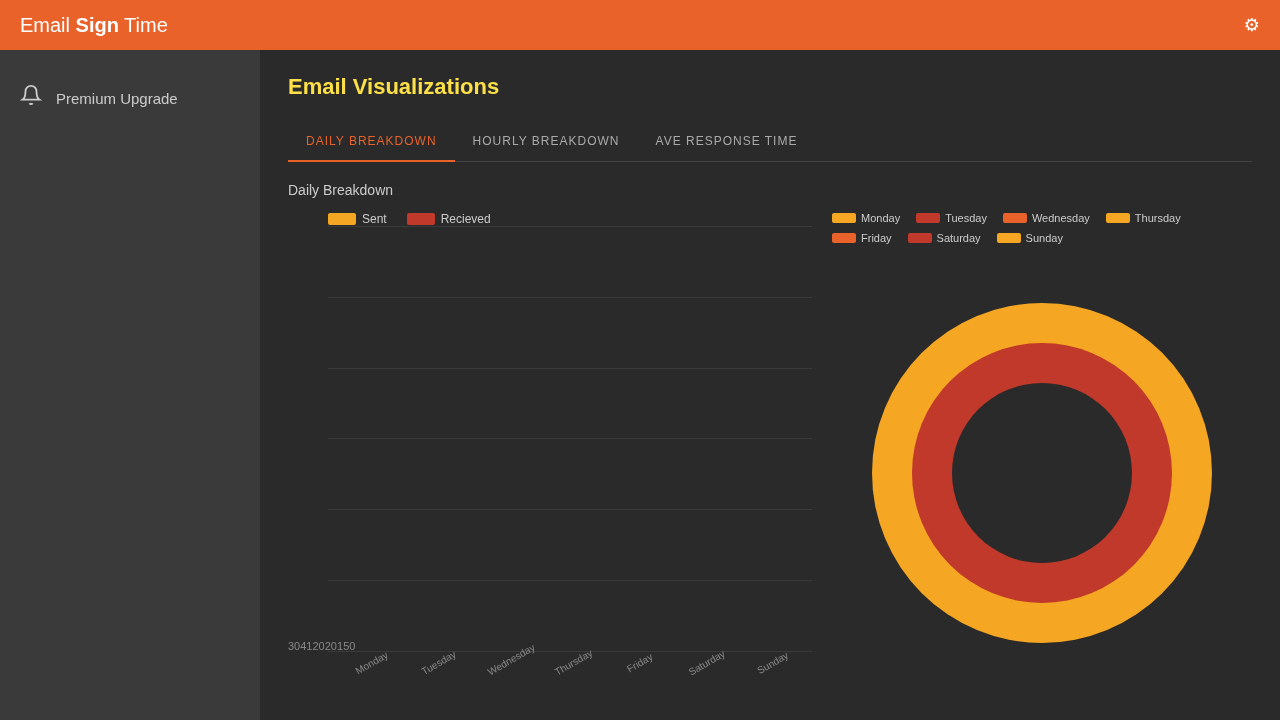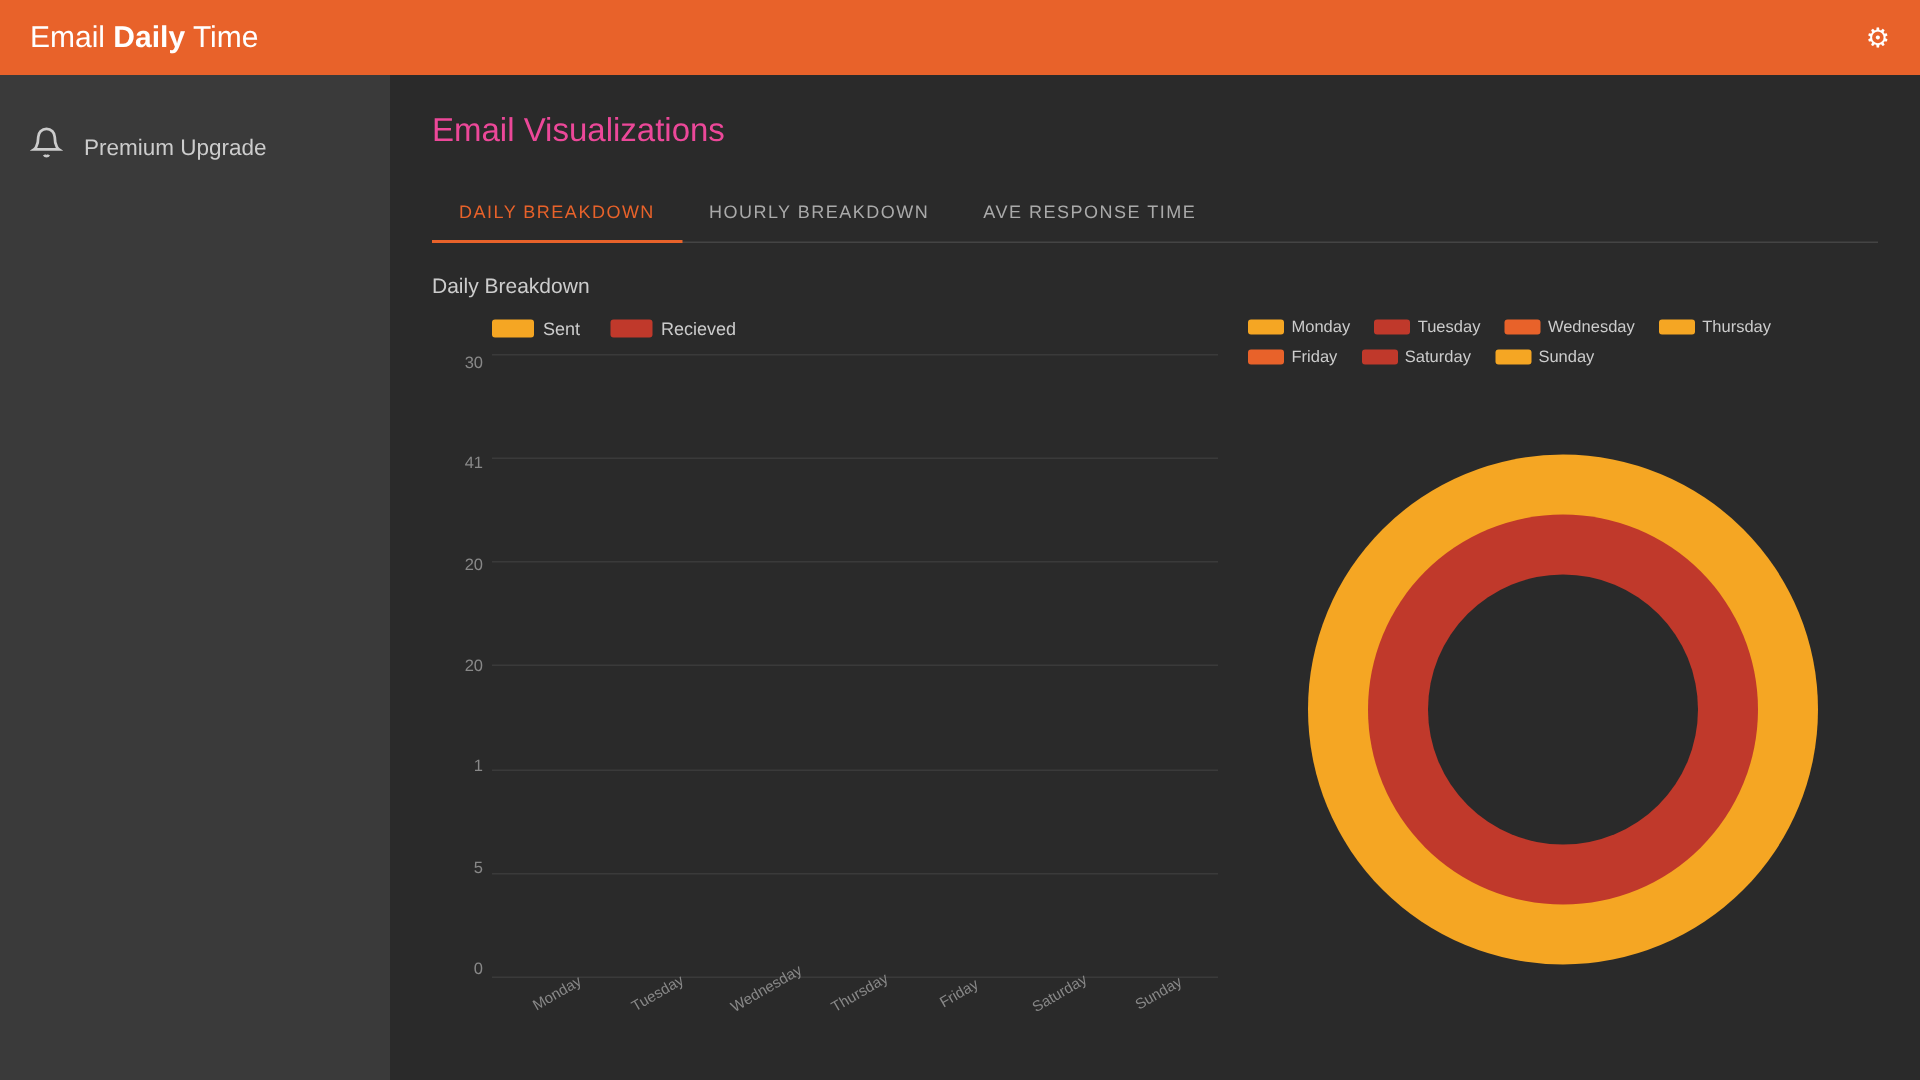--- a/index.html
+++ b/index.html
@@ -46,23 +46,23 @@
     .sidebar-icon { font-size: 22px; color: #ccc; }
 
     
     #main {
       flex: 1;
       background: #2a2a2a;
       padding: 24px 28px;
       overflow-y: auto;
     }
     #page-title {
-      color: #ec4899;
+      color: #fde047;
       font-size: 22px;
-      font-weight: 400;
+      font-weight: 700;
       margin-bottom: 22px;
     }
 
     
     #tabs {
       display: flex;
       border-bottom: 1px solid #444;
       margin-bottom: 20px;
     }
     .tab {
@@ -90,21 +90,20 @@
     
     #bar-chart-container {
       flex: 1;
       position: relative;
       display: flex;
       flex-direction: column;
     }
     #bar-chart-legend {
       display: flex;
       gap: 20px;
-      margin-bottom: 10px;
       padding-left: 40px;
     }
     .legend-item {
       display: flex;
       align-items: center;
       gap: 6px;
       color: #ccc;
       font-size: 12px;
     }
     .legend-swatch {
@@ -114,21 +113,21 @@
     }
 
     #bar-chart-inner {
       flex: 1;
       display: flex;
       position: relative;
     }
     #y-axis {
       width: 40px;
       display: flex;
-      flex-direction: column;
+      flex-direction: row;
       justify-content: space-between;
       align-items: flex-end;
       padding-right: 6px;
       padding-bottom: 40px;
     }
     .y-label {
       color: #888;
       font-size: 11px;
     }
     #bar-area {
@@ -221,21 +220,21 @@
       color: #ccc;
       font-size: 14px;
       margin-bottom: 14px;
     }
   </style>
 </head>
 <body>
 
 <div id="header">
   <div id="header-title">
-    Email <strong>Daily</strong> Time
+    Email <strong>Sign</strong> Time
   </div>
   <div id="header-icon">⚙</div>
 </div>
 
 <div id="layout">
 
   <div id="sidebar">
     <div class="sidebar-item">
       <span class="sidebar-icon">
         <svg width="22" height="22" viewBox="0 0 24 24" fill="none" stroke="#ccc" stroke-width="2">

